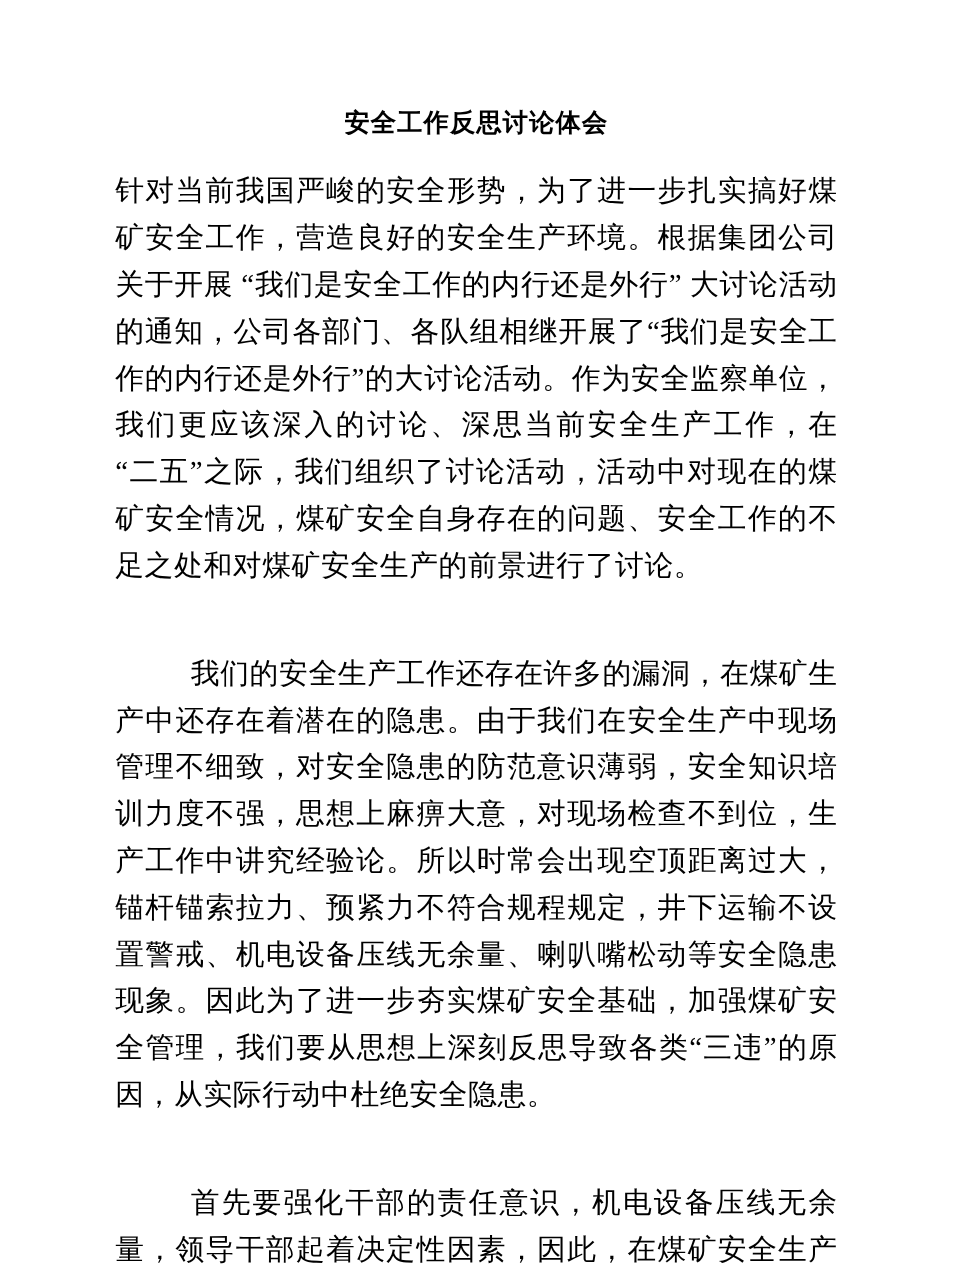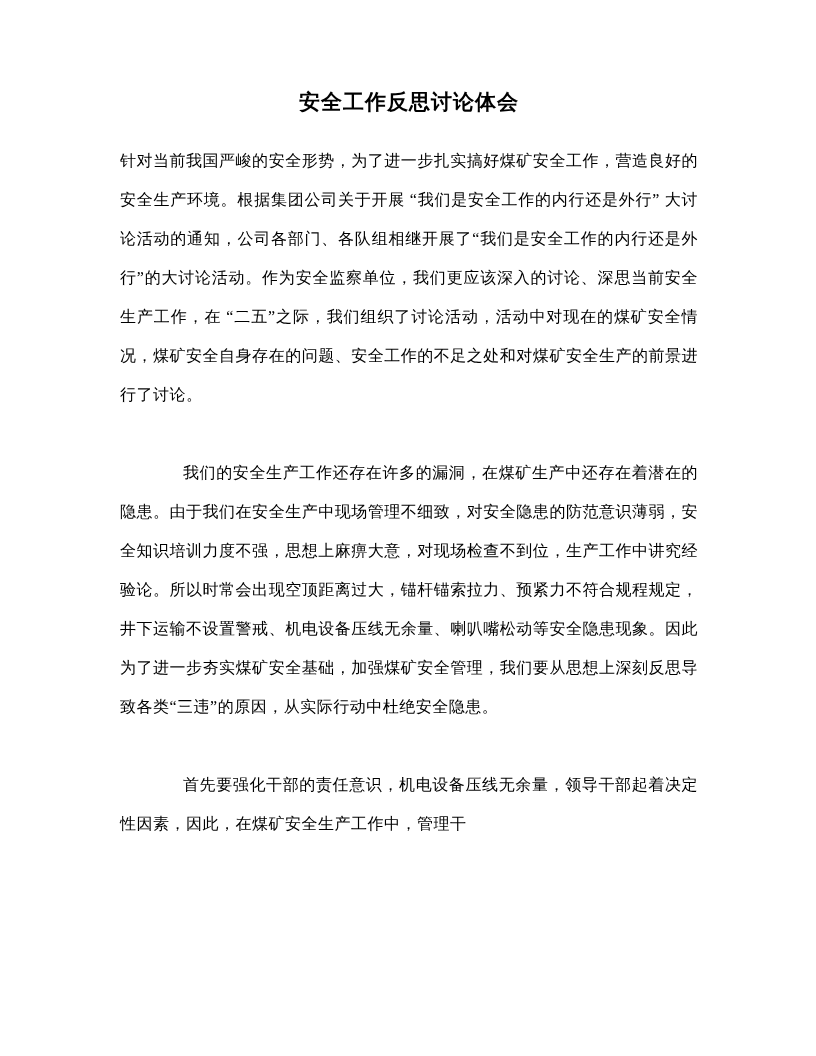--- a/index.html
+++ b/index.html
@@ -8,46 +8,46 @@
     background: #ffffff;
   }
   .page {
     position: relative;
     box-sizing: border-box;
     width: 816px;
     height: 1056px;
     margin: 0 auto;
     background: #ffffff;
     color: #000000;
-    padding: 88px 118px 0 120px;
+    padding: 88px 118px 0 96px;
     overflow: hidden;
     font-family: "Liberation Serif", "DejaVu Serif", serif;
   }
   .doc-title {
     margin: 0 0 25px 0;
     text-align: center;
     font-size: 21px;
     font-weight: bold;
     line-height: 28px;
     letter-spacing: 1px;
     color: #000000;
   }
   .paragraphs {
     width: 100%;
   }
   .para {
     margin: 0;
-    font-size: 16px;
+    font-size: 24px;
     line-height: 39px;
     letter-spacing: 0.5px;
     text-align: justify;
     color: #000000;
   }
   .para + .para {
-    margin-top: 39px;
+    margin-top: 51px;
   }
   .para.indent {
     text-indent: 63px;
   }
 </style>
 </head>
 <body>
 
 <div class="page">
   <h1 class="doc-title">安全工作反思讨论体会</h1>

